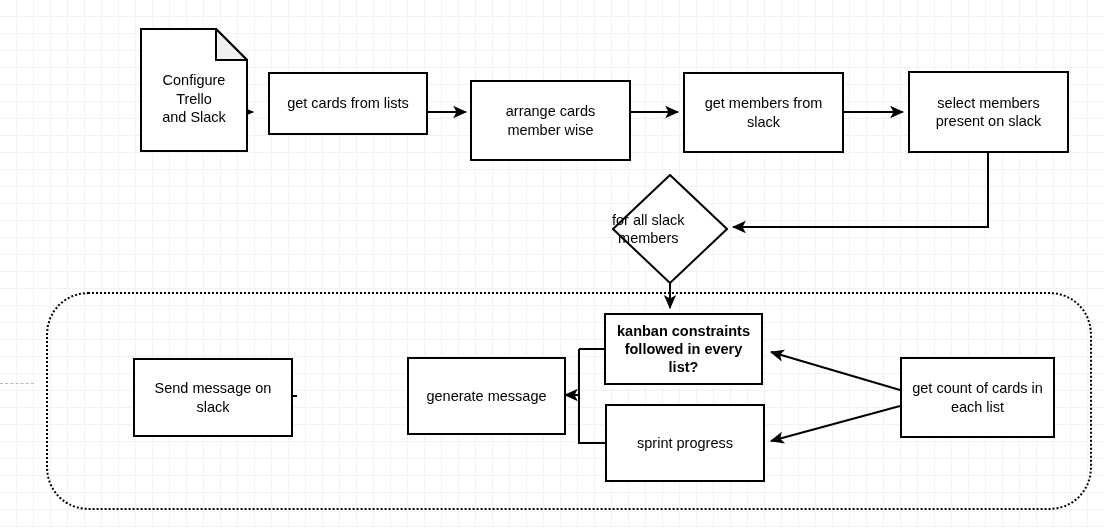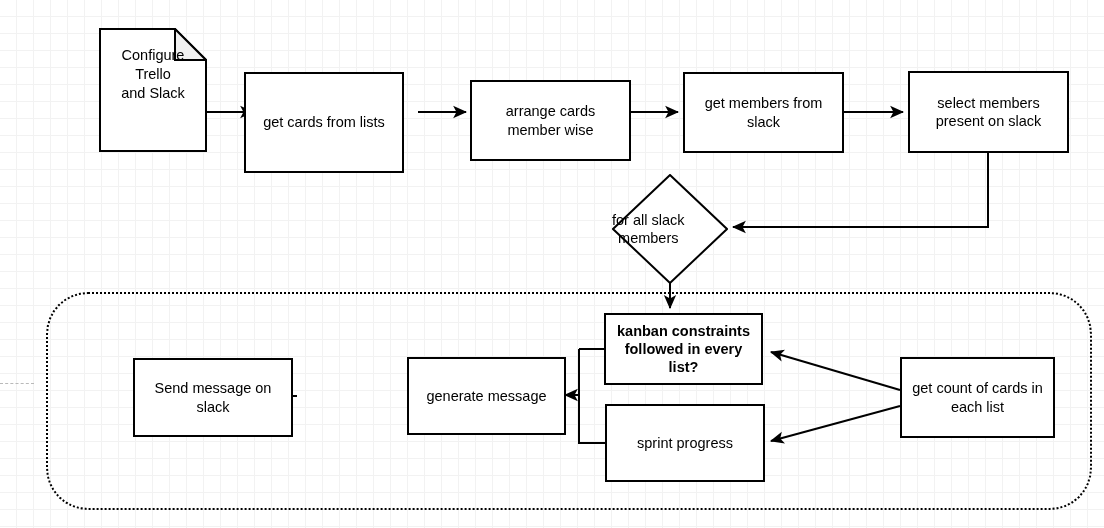--- a/index.html
+++ b/index.html
@@ -43,26 +43,27 @@
     color: #000000;
     padding: 2px 6px;
   }
   .node-label {
     display: block;
     white-space: pre-line;
   }
   .doc-node {
     position: absolute;
     display: flex;
-    align-items: flex-start;
+    align-items: center;
     justify-content: center;
     text-align: center;
     font-size: 14.5px;
     line-height: 1.3;
     color: #000000;
+    margin-left: 41px;
   }
   .doc-node .doc-svg {
     position: absolute;
     left: 0;
     top: 0;
   }
   .doc-node .doc-text {
     position: relative;
     z-index: 2;
     padding-top: 18px;
@@ -135,21 +136,21 @@
   <div class="doc-node" style="left:99px; top:28px; width:108px; height:124px;">
     <svg class="doc-svg" width="108" height="124" viewBox="0 0 108 124" xmlns="http://www.w3.org/2000/svg">
       <path d="M 1 1 L 76 1 L 107 32 L 107 123 L 1 123 Z" fill="#ffffff" stroke="#000000" stroke-width="2"></path>
       <path d="M 76 1 L 107 32 L 76 32 Z" fill="#f0f0f0" stroke="#000000" stroke-width="2"></path>
     </svg>
     <span class="doc-text">Configure
 Trello
 and Slack</span>
   </div>
 
-  <div class="node" style="left:244px; top:72px; width:160px; height:101px;">
+  <div class="node" style="left:268px; top:72px; width:160px; height:63px;">
     <span class="node-label">get cards from lists</span>
   </div>
 
   <div class="node" style="left:470px; top:80px; width:161px; height:81px;">
     <span class="node-label">arrange cards
 member wise</span>
   </div>
 
   <div class="node" style="left:683px; top:72px; width:161px; height:81px;">
     <span class="node-label">get members from

